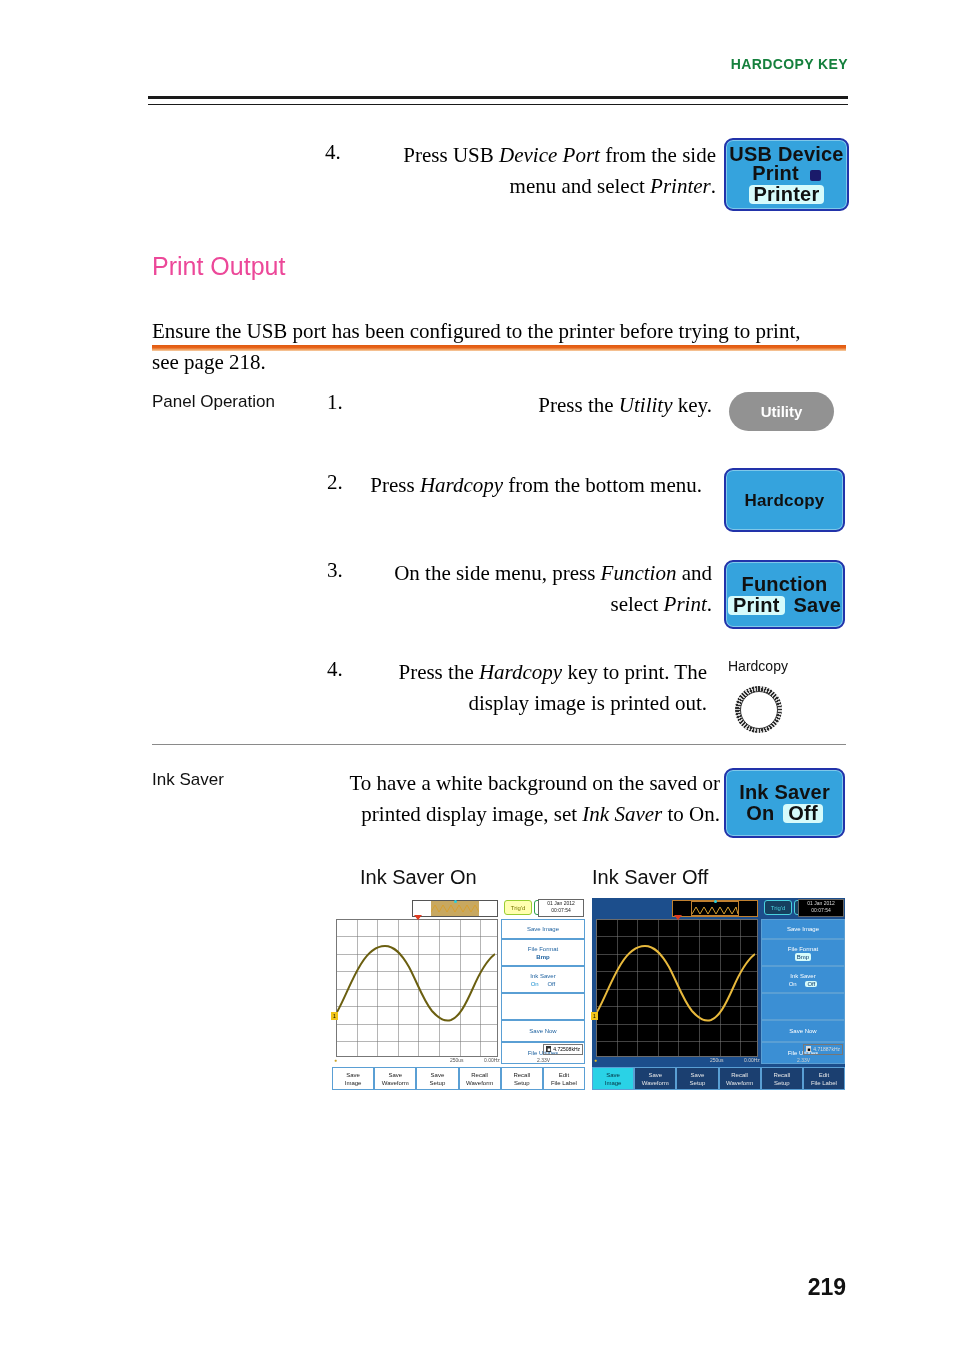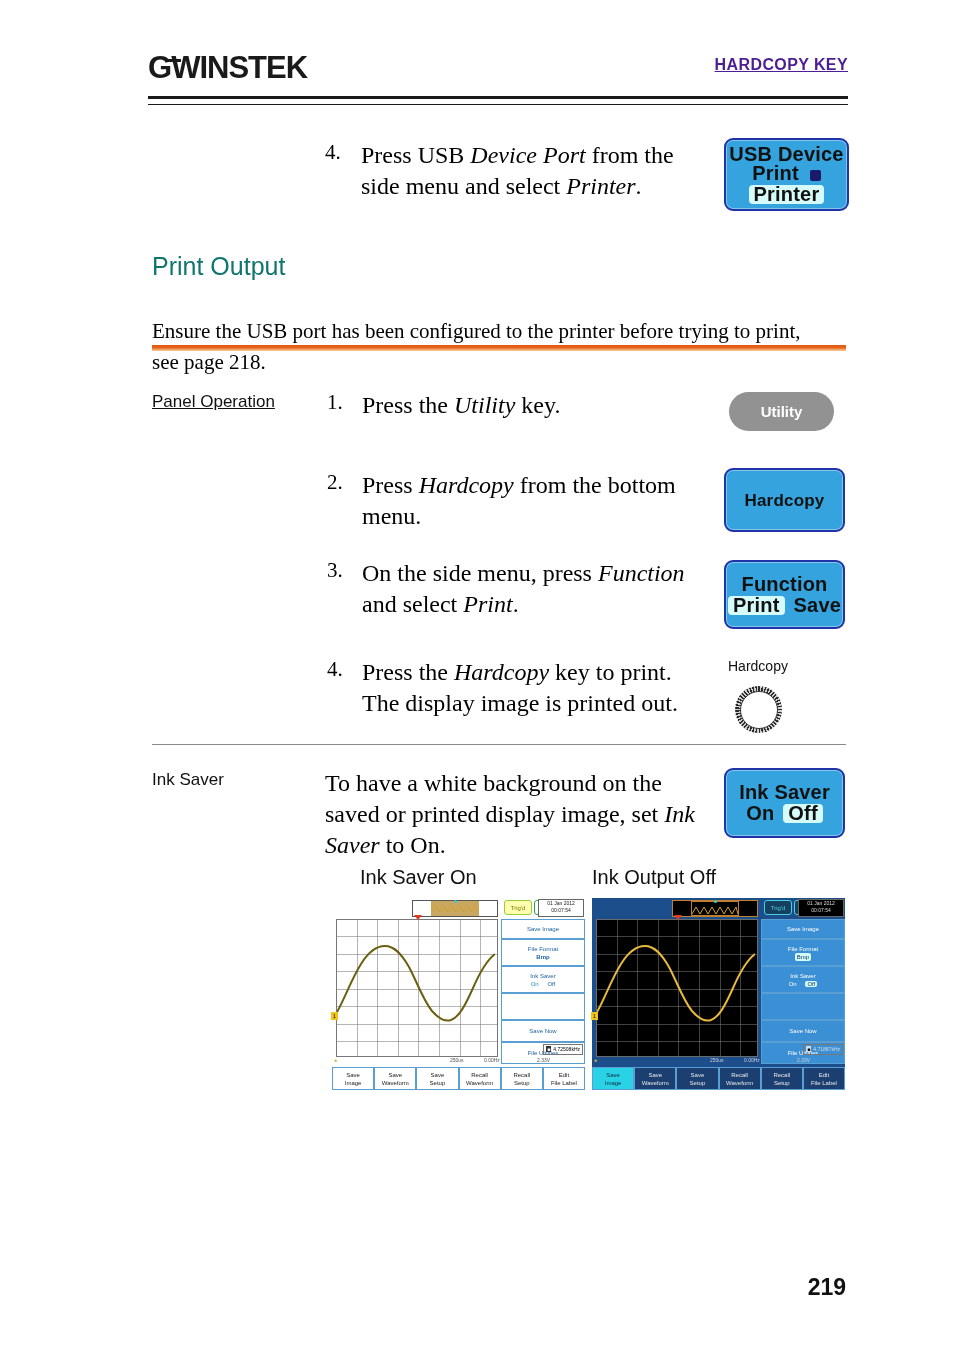--- a/index.html
+++ b/index.html
@@ -11,32 +11,32 @@
   .page{position:absolute;left:0;top:0;width:954px;height:1349px;}
 
   
   .header{position:absolute;left:148px;top:48px;width:700px;height:52px;}
   .logo{position:absolute;left:0;top:2px;font-family:"Liberation Sans",sans-serif;
         font-weight:bold;font-size:31px;letter-spacing:-1px;color:#1a1a1a;
         display:flex;align-items:flex-end;}
   .logo .gw{position:relative;display:inline-block;}
   .logo .gw .bar{position:absolute;left:20px;top:9px;width:13px;height:3px;background:#1a1a1a;}
   .hdr-title{position:absolute;right:0;top:8px;font-family:"Liberation Sans",sans-serif;
-             font-weight:bold;font-size:16px;letter-spacing:0.4px;color:#4c1d95;text-decoration:underline;}
+             font-weight:bold;font-size:14px;letter-spacing:0.4px;color:#15803d;}
   .hdr-rule{position:absolute;left:148px;top:96px;width:700px;height:5px;
             border-top:3px solid #1a1a1a;border-bottom:1px solid #1a1a1a;}
   .label-col{position:absolute;font-family:"Liberation Sans",sans-serif;
              font-size:17px;color:#111;}
   .num{position:absolute;font-size:21px;}
-  .body-txt{position:absolute;font-size:24px;line-height:31px;}
+  .body-txt{position:absolute;font-size:21px;line-height:31px;text-align:right;}
   .it{font-style:italic;}
 
   
   .sec-head{position:absolute;left:152px;top:252px;
-            font-family:"Liberation Sans",sans-serif;font-size:25px;color:#0f766e;}
+            font-family:"Liberation Sans",sans-serif;font-size:25px;color:#ec4899;}
   .sec-body{position:absolute;left:152px;top:288px;width:660px;
             font-size:21px;line-height:31px;margin-top:28px;}
   .orange-rule{position:absolute;left:152px;top:345px;width:694px;height:6px;
     background:linear-gradient(to bottom,#e05a10 0%,#e8641a 45%,#f0a060 75%,#f7cfa8 100%);}
 
   .gray-rule{position:absolute;left:152px;width:694px;height:1px;background:#8a8a8a;}
 
   
   .key-blue{position:absolute;border:2px solid #2233aa;border-radius:9px;
     background:#35a3dd;box-shadow:inset 0 0 0 1px #7fc8ea;
@@ -122,24 +122,20 @@
 
   .pagenum{position:absolute;right:108px;bottom:48px;
     font-family:"Liberation Sans",sans-serif;font-weight:bold;font-size:23px;color:#111;}
 </style>
 </head>
 <body>
 
 <div class="page">
 
   <div class="header">
-    <div class="logo">
-      <span class="gw"><span>G</span><span>W</span><span class="bar"></span></span>
-      <span>INSTEK</span>
-    </div>
     <div class="hdr-title">HARDCOPY KEY</div>
   </div>
   <div class="hdr-rule"></div>
 
   <div class="num" style="left:325px;top:140px;">4.</div>
   <div class="body-txt" style="left:361px;top:140px;width:355px;">
     <span>Press USB </span><span class="it">Device Port</span><span> from the side menu and select </span><span class="it">Printer</span><span>.</span>
   </div>
 
   <div class="key-blue" style="left:724px;top:138px;width:121px;height:69px;">
@@ -150,21 +146,21 @@
     </div>
     <div class="kline" style="margin-top:2px;">
       <span class="hl">Printer</span>
     </div>
   </div>
 
   <div class="sec-head">Print Output</div>
   <div class="sec-body">Ensure the USB port has been configured to the printer before trying to print, see page 218.</div>
   <div class="orange-rule"></div>
 
-  <div class="label-col" style="left:152px;top:392px;text-decoration:underline;">Panel Operation</div>
+  <div class="label-col" style="left:152px;top:392px;">Panel Operation</div>
 
   <div class="num" style="left:327px;top:390px;">1.</div>
   <div class="body-txt" style="left:362px;top:390px;width:350px;">
     <span>Press the </span><span class="it">Utility</span><span> key.</span>
   </div>
   <div class="key-gray" style="left:729px;top:392px;width:105px;height:39px;">
     <span>Utility</span>
   </div>
 
   <div class="num" style="left:327px;top:470px;">2.</div>
@@ -206,21 +202,21 @@
   </div>
   <div class="key-blue" style="left:724px;top:768px;width:117px;height:66px;">
     <div class="kline">Ink Saver</div>
     <div class="kline kopts">
       <span>On</span>
       <span class="hl">Off</span>
     </div>
   </div>
 
   <div class="cap" style="left:330px;top:866px;margin-left:30px;">Ink Saver On</div>
-  <div class="cap" style="left:592px;top:866px;">Ink Output Off</div>
+  <div class="cap" style="left:592px;top:866px;">Ink Saver Off</div>
 
   <div class="scope light" style="left:332px;top:898px;width:253px;height:192px;">
     <div class="frame">
       <div class="minimap" style="left:80px;top:2px;width:84px;">
         <div class="mm-win" style="left:18px;width:48px;background:#c8a860;">
           <svg width="48" height="13" viewBox="0 0 48 13" preserveAspectRatio="none">
             <polyline points="0,10 4,3 8,10 12,3 16,10 20,3 24,10 28,3 32,10 36,3 40,10 44,3 48,10" fill="none" stroke="#d8a030" stroke-width="1"></polyline>
           </svg>
         </div>
         <div style="position:absolute;left:41px;top:-1px;width:3px;height:3px;background:#29d0e0;border-radius:50%;"></div>

